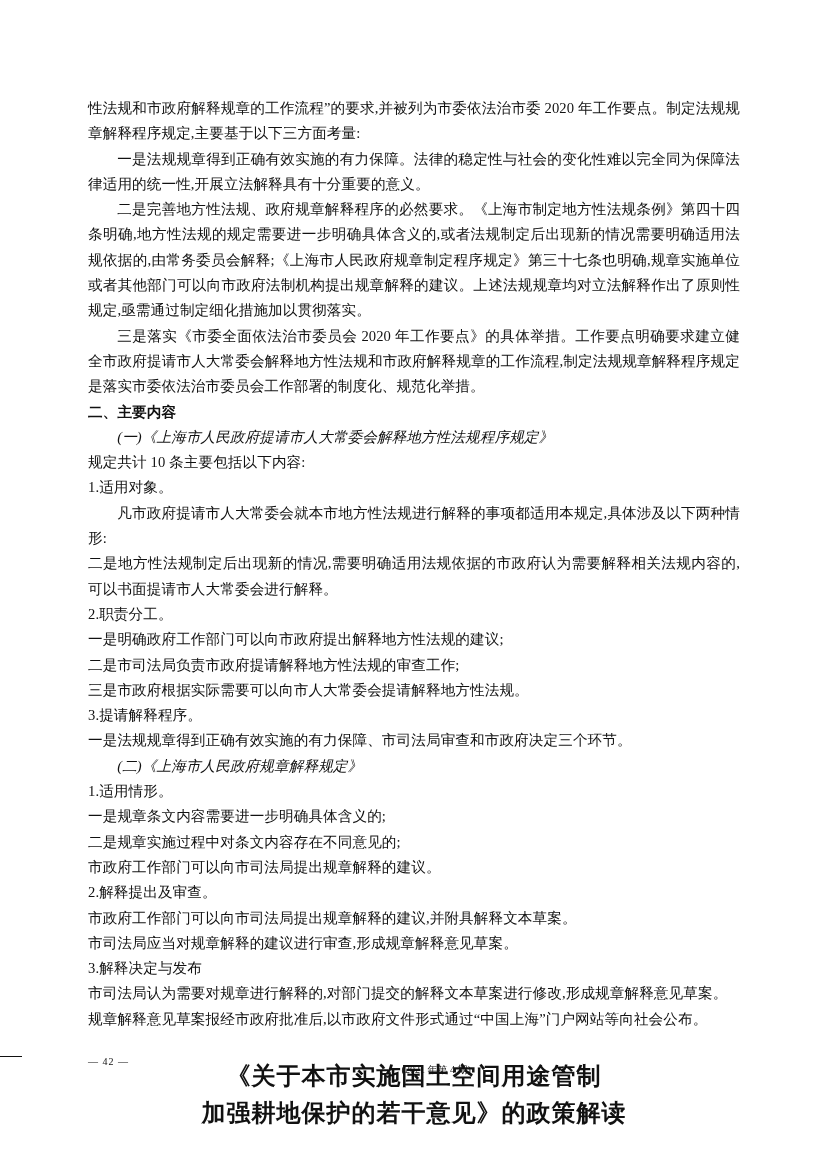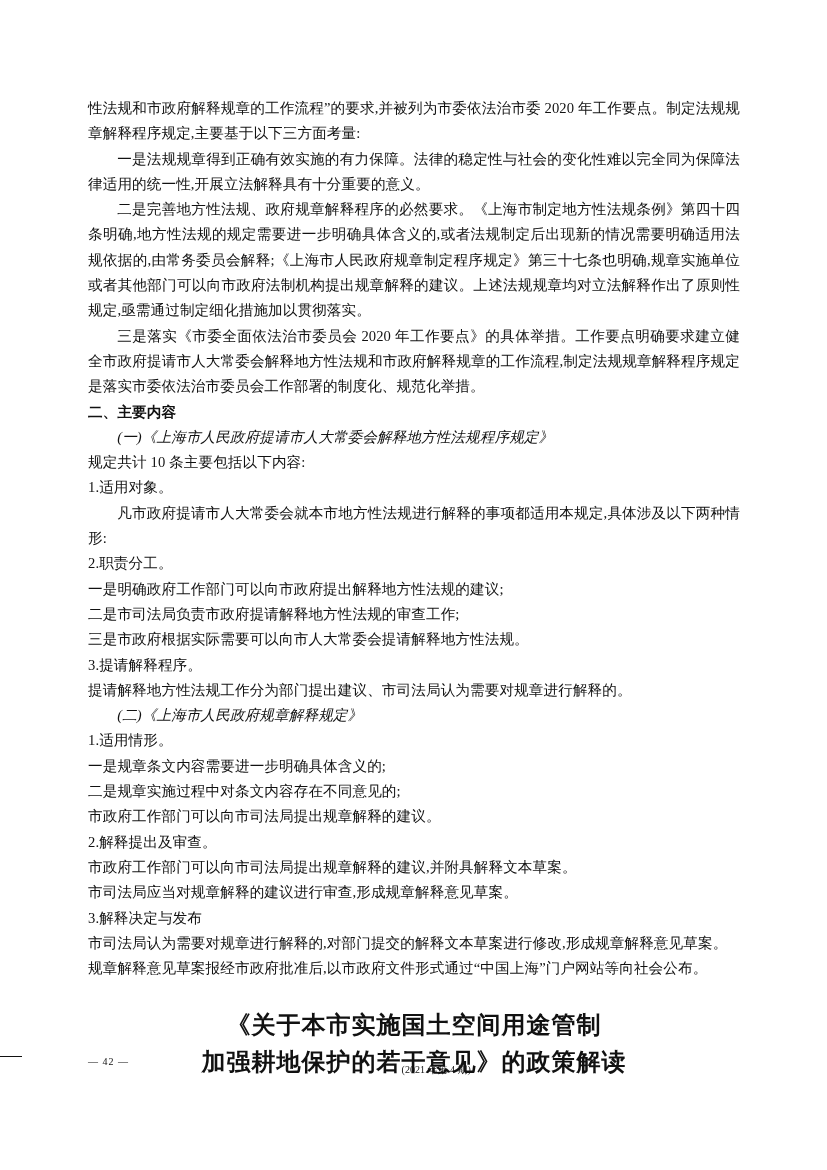--- a/index.html
+++ b/index.html
@@ -99,26 +99,27 @@
 
     <p class="para">性法规和市政府解释规章的工作流程”的要求,并被列为市委依法治市委 2020 年工作要点。制定法规规章解释程序规定,主要基于以下三方面考量:</p>
     <p class="para indent">一是法规规章得到正确有效实施的有力保障。法律的稳定性与社会的变化性难以完全同为保障法律适用的统一性,开展立法解释具有十分重要的意义。</p>
     <p class="para indent">二是完善地方性法规、政府规章解释程序的必然要求。《上海市制定地方性法规条例》第四十四条明确,地方性法规的规定需要进一步明确具体含义的,或者法规制定后出现新的情况需要明确适用法规依据的,由常务委员会解释;《上海市人民政府规章制定程序规定》第三十七条也明确,规章实施单位或者其他部门可以向市政府法制机构提出规章解释的建议。上述法规规章均对立法解释作出了原则性规定,亟需通过制定细化措施加以贯彻落实。</p>
     <p class="para indent">三是落实《市委全面依法治市委员会 2020 年工作要点》的具体举措。工作要点明确要求建立健全市政府提请市人大常委会解释地方性法规和市政府解释规章的工作流程,制定法规规章解释程序规定是落实市委依法治市委员会工作部署的制度化、规范化举措。</p>
     <p class="para bold">二、主要内容</p>
     <p class="para italic indent">(一)《上海市人民政府提请市人大常委会解释地方性法规程序规定》</p>
     <p class="para">规定共计 10 条主要包括以下内容:</p>
     <p class="para">1.适用对象。</p>
     <p class="para indent">凡市政府提请市人大常委会就本市地方性法规进行解释的事项都适用本规定,具体涉及以下两种情形:</p>
+    <p class="para">二是地方性法规制定后出现新的情况,需要明确适用法规依据的市政府认为需要解释相关法规内容的,可以书面提请市人大常委会进行解释。</p>
     <p class="para">2.职责分工。</p>
     <p class="para">一是明确政府工作部门可以向市政府提出解释地方性法规的建议;</p>
     <p class="para">二是市司法局负责市政府提请解释地方性法规的审查工作;</p>
     <p class="para">三是市政府根据实际需要可以向市人大常委会提请解释地方性法规。</p>
     <p class="para">3.提请解释程序。</p>
-    <p class="para">提请解释地方性法规工作分为部门提出建议、市司法局认为需要对规章进行解释的。</p>
+    <p class="para">一是法规规章得到正确有效实施的有力保障、市司法局审查和市政府决定三个环节。</p>
     <p class="para italic indent">(二)《上海市人民政府规章解释规定》</p>
     <p class="para">1.适用情形。</p>
     <p class="para">一是规章条文内容需要进一步明确具体含义的;</p>
     <p class="para">二是规章实施过程中对条文内容存在不同意见的;</p>
     <p class="para">市政府工作部门可以向市司法局提出规章解释的建议。</p>
     <p class="para">2.解释提出及审查。</p>
     <p class="para">市政府工作部门可以向市司法局提出规章解释的建议,并附具解释文本草案。</p>
     <p class="para">市司法局应当对规章解释的建议进行审查,形成规章解释意见草案。</p>
     <p class="para">3.解释决定与发布</p>
     <p class="para">市司法局认为需要对规章进行解释的,对部门提交的解释文本草案进行修改,形成规章解释意见草案。</p>

